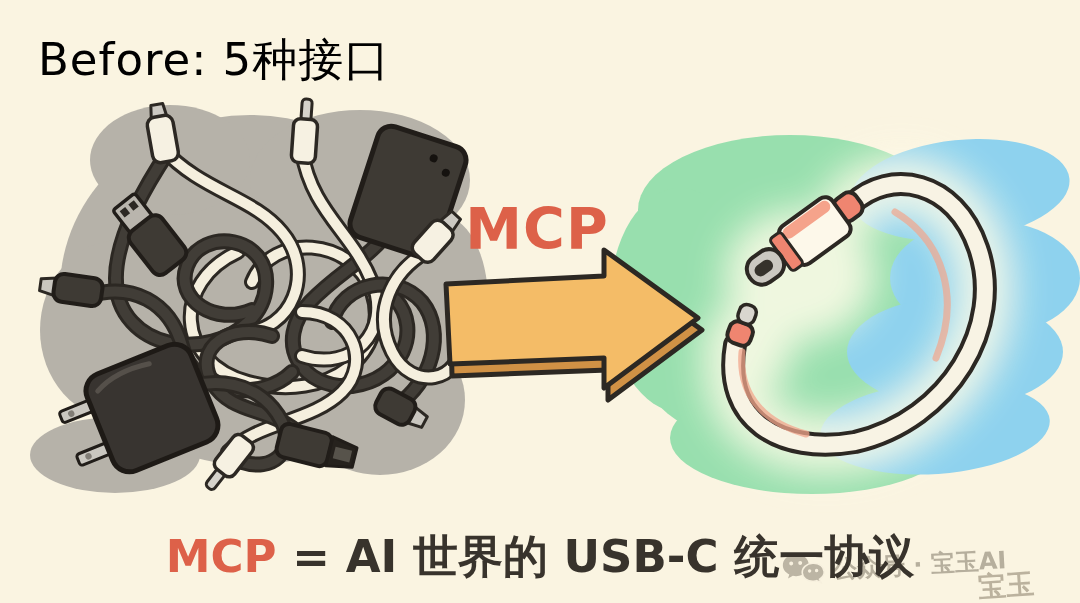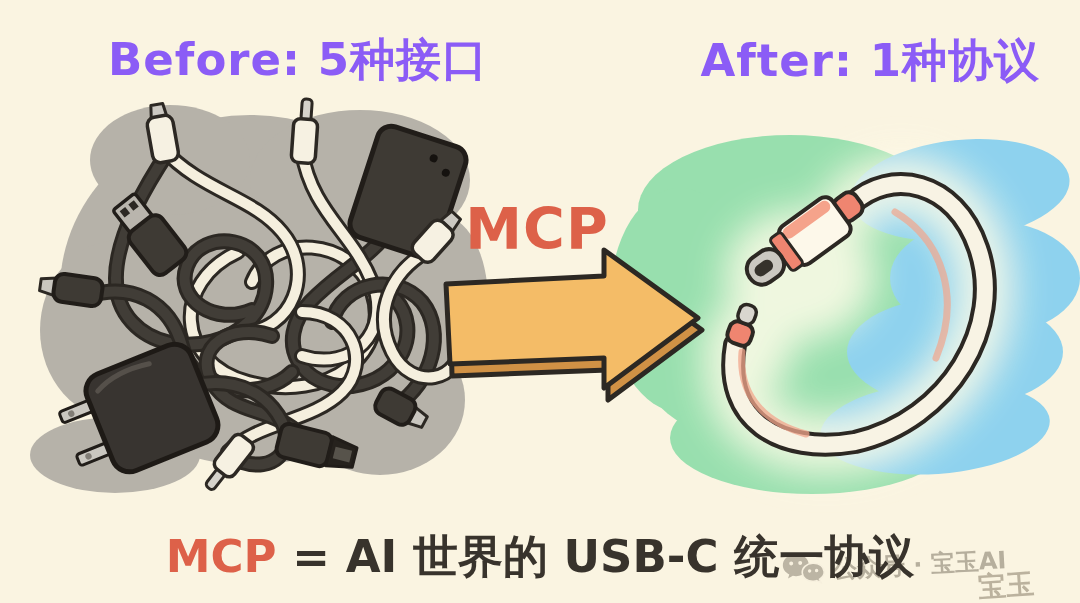--- a/index.html
+++ b/index.html
@@ -4,21 +4,21 @@
 <style>
   html,body{margin:0;padding:0;background:#e8e4d8;}
   .canvas{
     position:relative;width:1080px;height:603px;overflow:hidden;
     background:#faf4e1;
     font-family:"DejaVu Sans", sans-serif;
   }
   .art{position:absolute;left:0;top:0;width:1080px;height:603px;}
   .overlay{position:absolute;pointer-events:none;}
   .title{
-    font-size:45px;font-weight:700;color:#8b5cf6;text-align:right;
+    font-size:45px;font-weight:400;color:#000000;text-align:left;
     letter-spacing:1px;
   }
   .title-left{left:38px;top:30px;width:450px;}
   .title-right{left:608px;top:31px;width:432px;}
   .mcp-label{
     left:452px;top:196px;width:170px;text-align:center;
     font-size:57px;font-weight:800;color:#dd6149;letter-spacing:1px;
   }
   .formula{
     left:0;top:527px;width:1080px;text-align:center;
@@ -199,21 +199,20 @@
     <rect x="20" y="-8.5" width="19" height="17" rx="7" fill="#d9d6cf" stroke="#2c2823" stroke-width="3.5"></rect>
   </g>
 
   <g stroke="#2c2823" stroke-width="5" stroke-linejoin="round">
     <polygon points="450,296 608,288 608,262 702,330 608,400 608,370 452,376" fill="#d09145"></polygon>
     <polygon points="446,284 604,276 604,250 698,318 604,388 604,358 450,364" fill="#f4bc67"></polygon>
   </g>
 </svg>
 
 <div class="overlay title title-left">Before: 5种接口</div>
-<div class="overlay title title-right">After: 1种协议</div>
 <div class="overlay mcp-label">MCP</div>
 
 <div class="overlay watermark">
   <svg width="44" height="38" viewBox="0 0 44 38">
     <g fill="#978f80">
       <path d="M 14 2 C 6 2 1 7 1 13 C 1 17 3.5 20 7 22 L 5.5 26 L 10.5 23.5 C 11.6 23.8 12.8 24 14 24 C 22 24 27 19 27 13 C 27 7 22 2 14 2 Z"></path>
       <path d="M 31 12 C 24.5 12 20 16 20 21 C 20 26 24.5 30 31 30 C 32 30 33 29.9 33.9 29.6 L 38.5 32 L 37 28.3 C 40 26.6 42 24 42 21 C 42 16 37.5 12 31 12 Z" stroke="#f6efdd" stroke-width="1.6"></path>
     </g>
     <circle cx="9.5" cy="11" r="2" fill="#f6efdd"></circle>
     <circle cx="18.5" cy="11" r="2" fill="#f6efdd"></circle>

